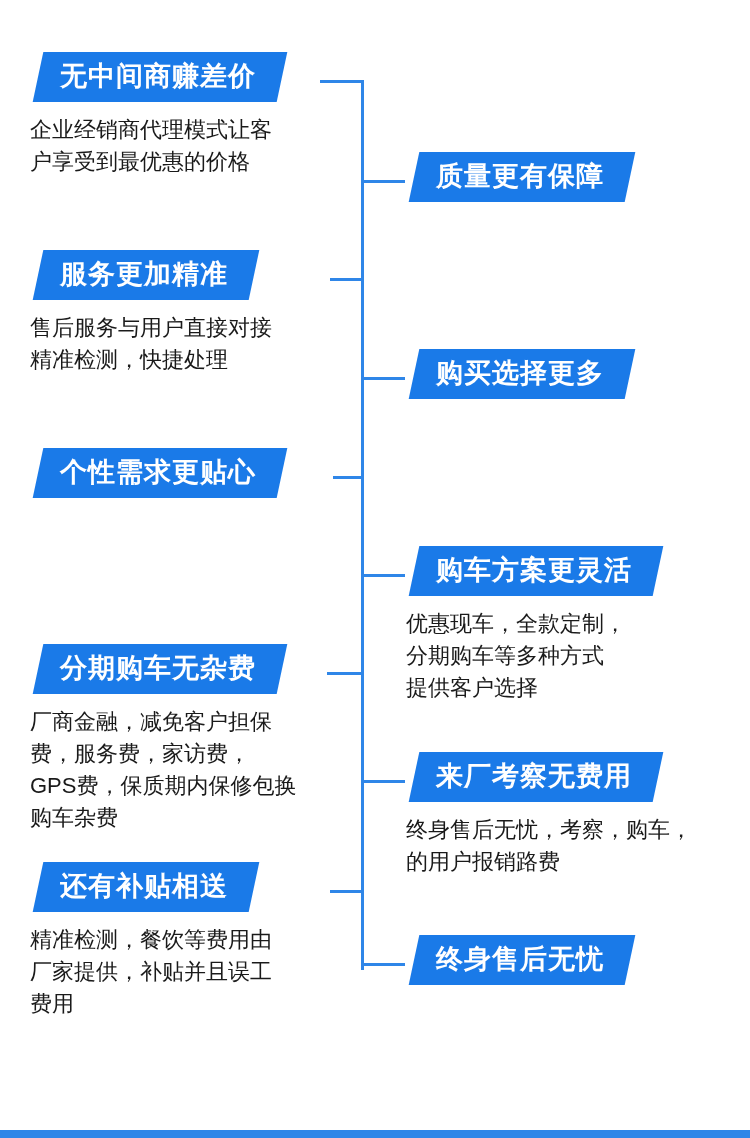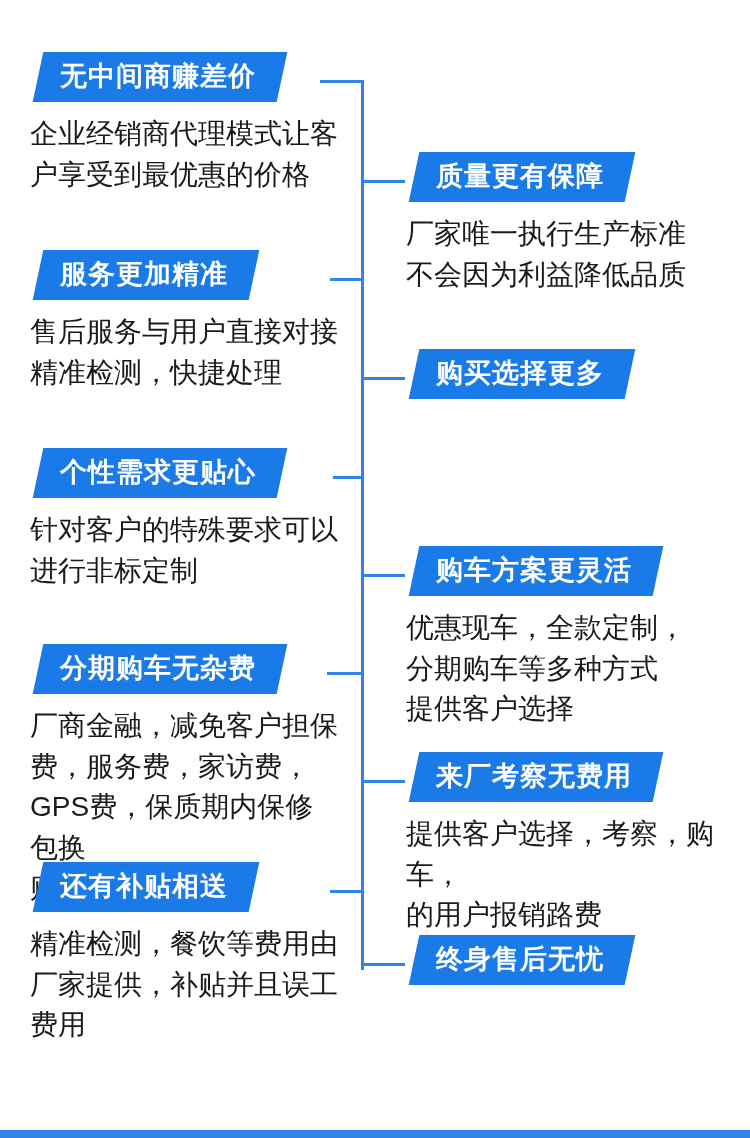--- a/index.html
+++ b/index.html
@@ -50,21 +50,21 @@
     white-space: nowrap;
     transform: skewX(-12deg);
   }
   .banner span {
     display: inline-block;
     transform: skewX(12deg);
   }
   .desc {
     margin-top: 12px;
     color: #1a1a1a;
-    font-size: 28px;
+    font-size: 22px;
     line-height: 1.45;
     white-space: pre-line;
   }
   .left .banner {
     margin-left: 10px;
   }
   .right .banner {
     margin-left: 14px;
   }
   .left .desc {
@@ -116,22 +116,20 @@
       <span>服务更加精准</span>
     </div>
     <div class="desc">售后服务与用户直接对接
 精准检测，快捷处理</div>
   </div>
 
   <div class="item left" style="left:28px; top:448px; width:310px;">
     <div class="banner">
       <span>个性需求更贴心</span>
     </div>
-    <div class="desc">针对客户的特殊要求可以
-进行非标定制</div>
   </div>
 
   <div class="item left" style="left:28px; top:644px; width:310px;">
     <div class="banner">
       <span>分期购车无杂费</span>
     </div>
     <div class="desc">厂商金融，减免客户担保
 费，服务费，家访费，
 GPS费，保质期内保修包换
 购车杂费</div>
@@ -143,22 +141,20 @@
     </div>
     <div class="desc">精准检测，餐饮等费用由
 厂家提供，补贴并且误工
 费用</div>
   </div>
 
   <div class="item right" style="left:400px; top:152px; width:330px;">
     <div class="banner">
       <span>质量更有保障</span>
     </div>
-    <div class="desc">厂家唯一执行生产标准
-不会因为利益降低品质</div>
   </div>
 
   <div class="item right" style="left:400px; top:349px; width:330px;">
     <div class="banner">
       <span>购买选择更多</span>
     </div>
   </div>
 
   <div class="item right" style="left:400px; top:546px; width:330px;">
     <div class="banner">
@@ -166,21 +162,21 @@
     </div>
     <div class="desc">优惠现车，全款定制，
 分期购车等多种方式
 提供客户选择</div>
   </div>
 
   <div class="item right" style="left:400px; top:752px; width:330px;">
     <div class="banner">
       <span>来厂考察无费用</span>
     </div>
-    <div class="desc">提供客户选择，考察，购车，
+    <div class="desc">终身售后无忧，考察，购车，
 的用户报销路费</div>
   </div>
 
   <div class="item right" style="left:400px; top:935px; width:330px;">
     <div class="banner">
       <span>终身售后无忧</span>
     </div>
   </div>
 
   <div class="bottom-bar"></div>

